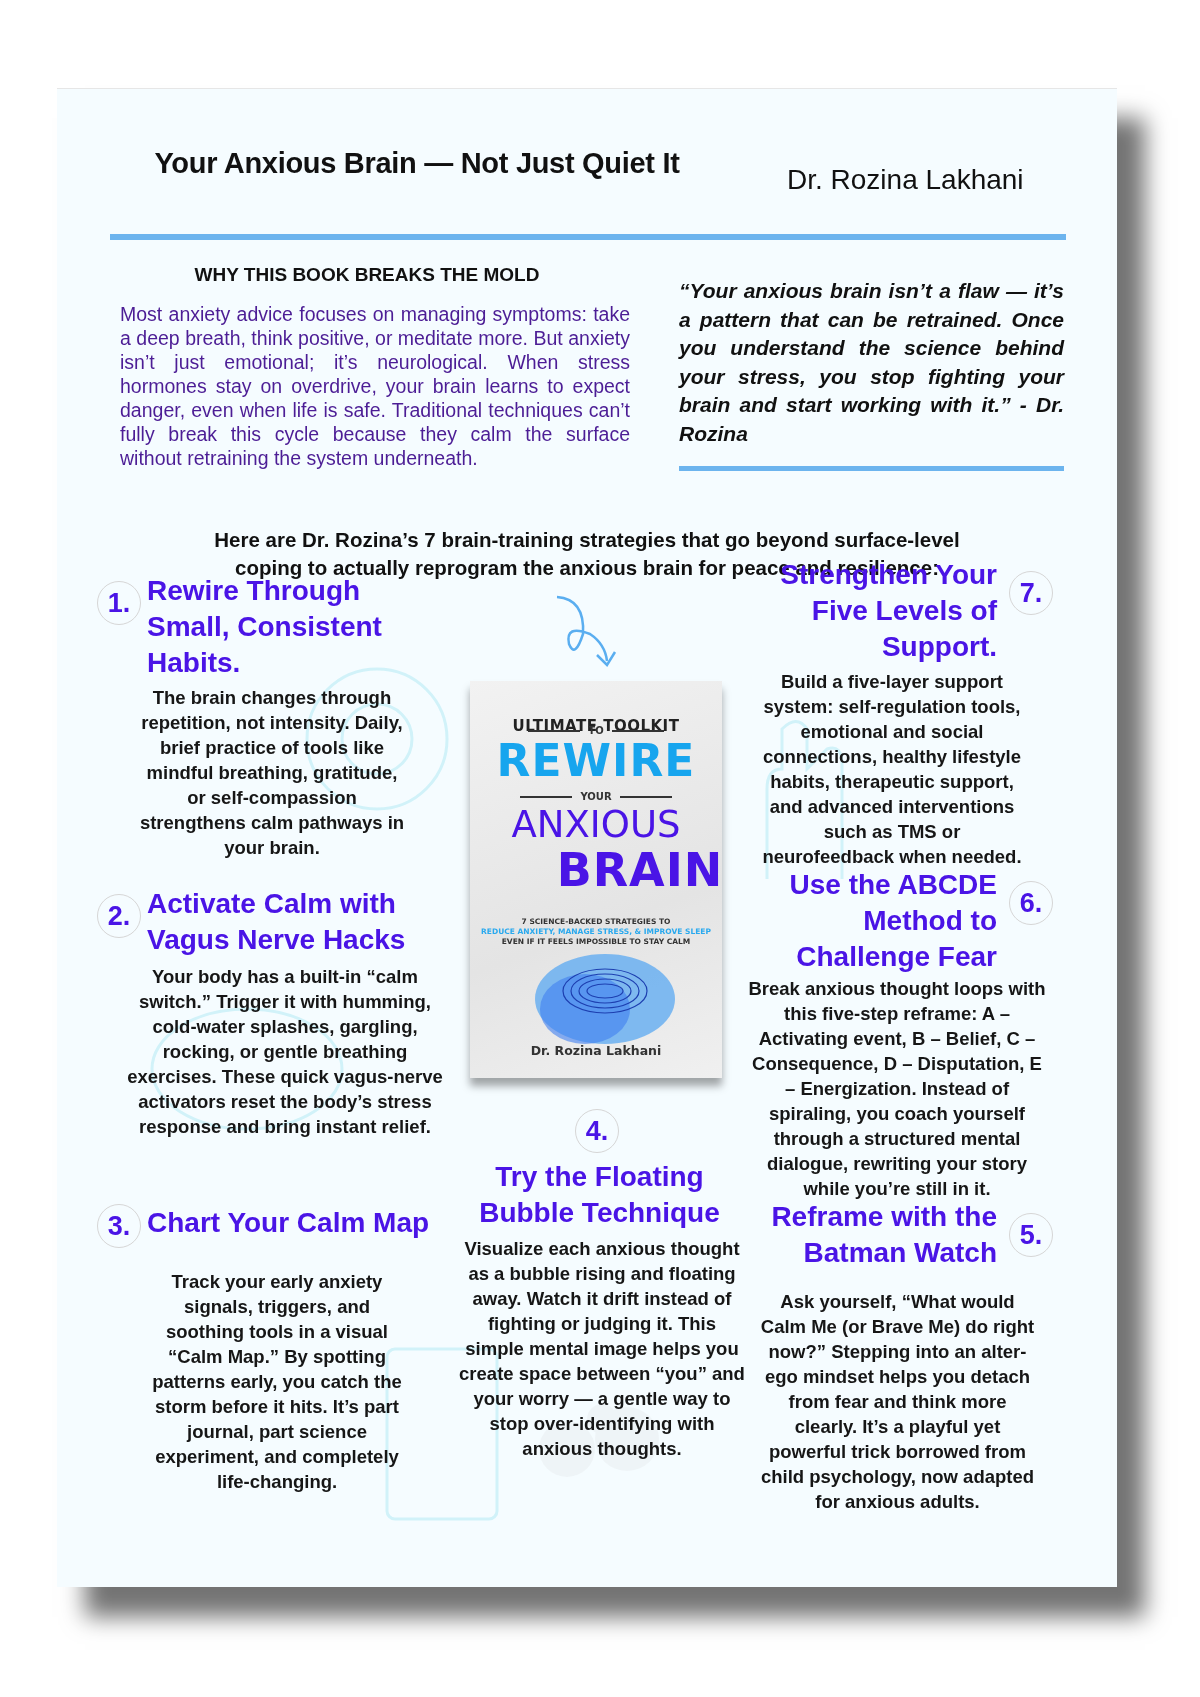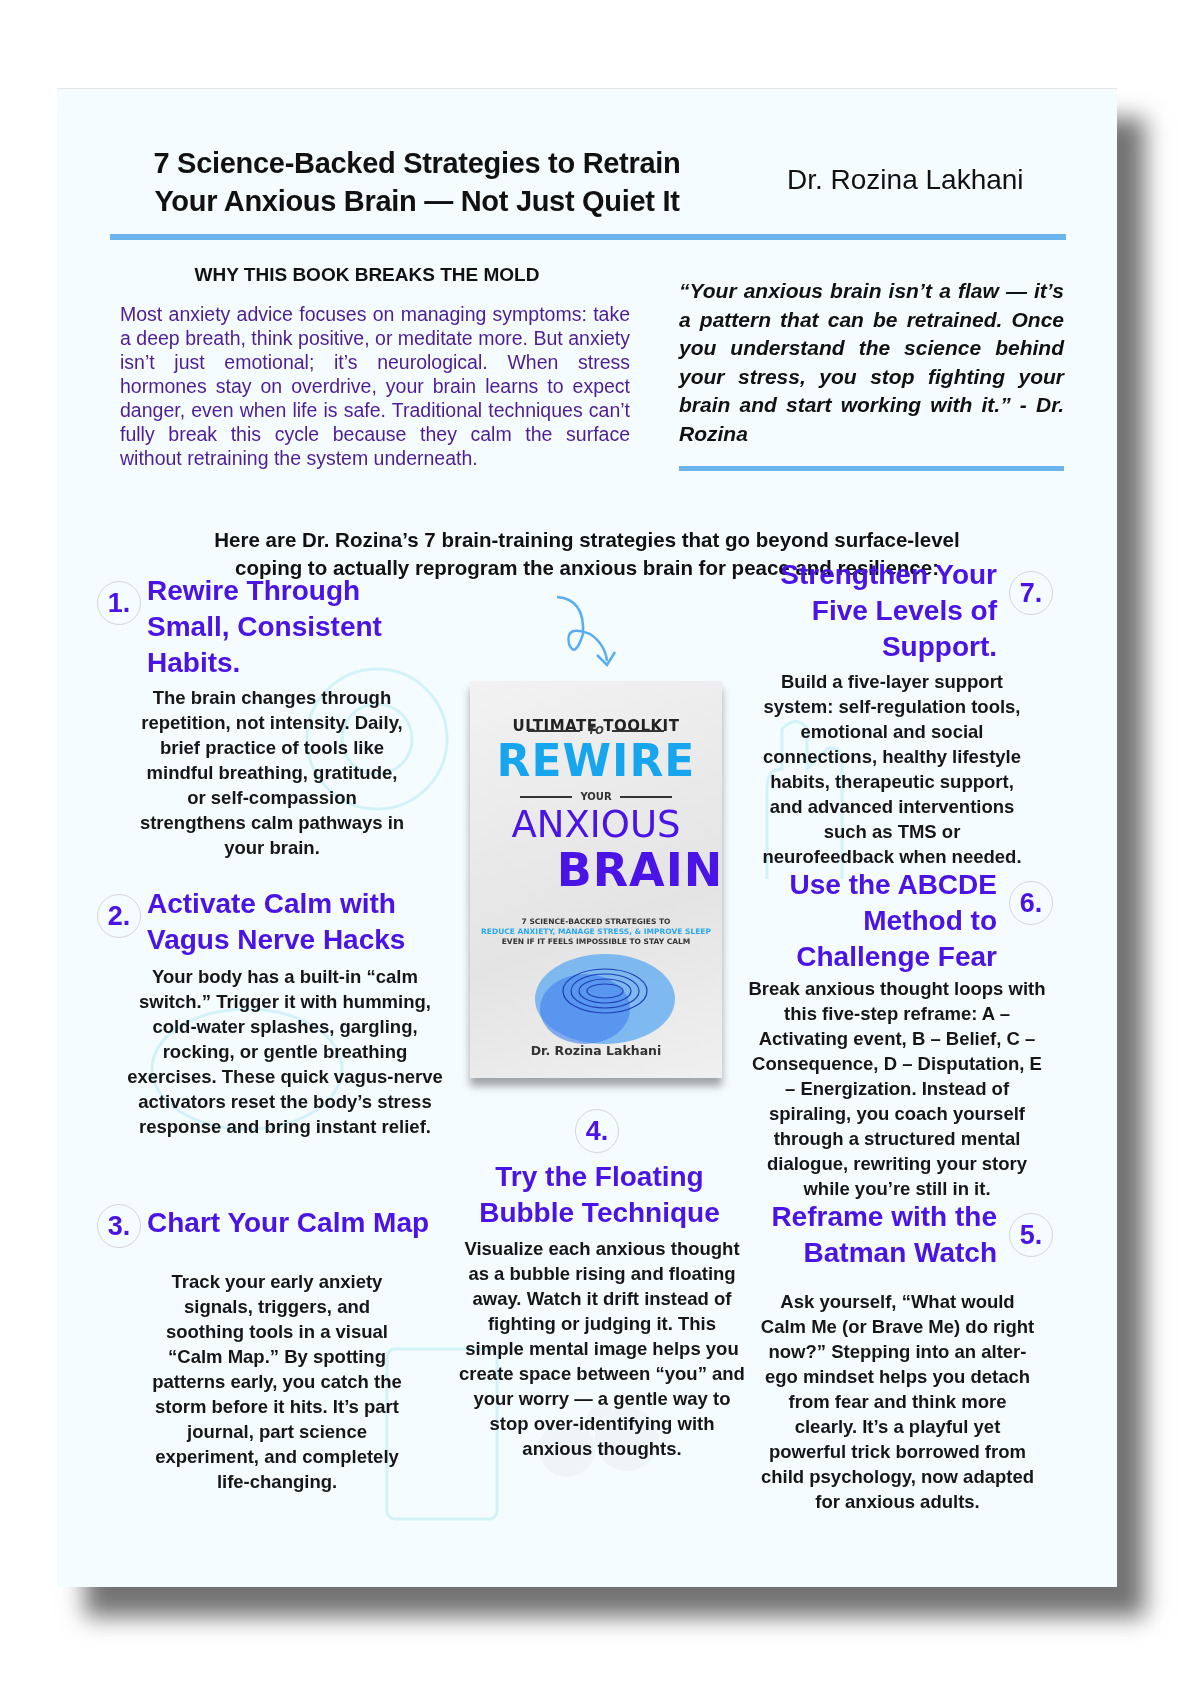--- a/index.html
+++ b/index.html
@@ -15,21 +15,21 @@
   .intro{left:63px;top:213px;width:510px;font-size:19.5px;line-height:24px;text-align:justify;color:#4c1d95;}
   .quote{left:622px;top:188px;width:385px;font-size:21px;line-height:28.5px;font-weight:bold;font-style:italic;text-align:justify;color:#111;}
   .rule-q{left:622px;top:377px;width:385px;height:5px;}
   .lead{left:100px;top:437px;width:860px;text-align:center;font-weight:bold;font-size:20.5px;line-height:28px;}
   .heading{color:#4a14e6;font-weight:bold;font-size:28px;line-height:36px;}
   .body{font-weight:bold;font-size:18.5px;line-height:25px;text-align:center;color:#161616;}
   .num{width:42px;height:42px;border-radius:50%;border:1.5px solid #d6d6d6;color:#4a14e6;font-weight:bold;font-size:27px;line-height:42px;text-align:center;}
   .book{left:413px;top:592px;width:252px;height:397px;background:linear-gradient(160deg,#f2f2f2,#e4e4e4 60%,#f0f0f0);
         box-shadow:0 8px 8px rgba(0,0,0,0.35);font-family:"DejaVu Sans",sans-serif;text-align:center;overflow:hidden;}
   .bk1{position:absolute;top:36px;width:100%;font-weight:bold;font-size:15px;color:#222;letter-spacing:0.5px;}
-  .bkto{position:absolute;top:44px;width:100%;font-size:10px;font-weight:bold;color:#333;font-style:italic;}
+  .bkto{position:absolute;top:44px;width:100%;font-size:10px;font-weight:bold;color:#333;}
   .bkto:before,.bkto:after{content:"";display:inline-block;width:52px;height:1.5px;background:#333;vertical-align:middle;margin:0 8px;}
   .bk2{position:absolute;top:54px;width:100%;font-weight:bold;font-size:44px;color:#17a5ee;letter-spacing:1px;}
   .bkyour{position:absolute;top:110px;width:100%;font-size:10px;font-weight:bold;color:#333;}
   .bkyour:before,.bkyour:after{content:"";display:inline-block;width:52px;height:1.5px;background:#333;vertical-align:middle;margin:0 8px;}
   .bk3{position:absolute;top:122px;width:100%;font-weight:normal;font-size:37px;color:#4a14e6;}
   .bk4{position:absolute;top:162px;width:100%;font-weight:bold;font-size:46px;color:#4a14e6;letter-spacing:1px;padding-left:44px;}
   .bks1{position:absolute;top:236px;width:100%;font-size:7.5px;font-weight:bold;color:#333;}
   .bks2{position:absolute;top:246px;width:100%;font-size:7.5px;font-weight:bold;color:#2aa9ee;}
   .bks3{position:absolute;top:256px;width:100%;font-size:7.5px;font-weight:bold;color:#333;}
   .bkauthor{position:absolute;top:362px;width:100%;font-size:12.5px;font-weight:bold;color:#333;}
@@ -53,21 +53,20 @@
   <svg class="deco" style="left:320px;top:1240px" width="130" height="200" viewBox="0 0 130 200">
       <rect x="10" y="20" width="110" height="170" rx="8" fill="none" stroke="#8fe0ee" stroke-width="3"></rect>
     </svg>
   <svg class="deco" style="left:470px;top:1300px" width="150" height="120" viewBox="0 0 150 120">
       <circle cx="40" cy="60" r="28" fill="#e3e7ea"></circle>
       <circle cx="100" cy="50" r="32" fill="#e3e7ea"></circle>
       <circle cx="75" cy="30" r="15" fill="#e3e7ea"></circle>
     </svg>
 
   <div class="abs title">
-    <div>7 Science-Backed Strategies to Retrain</div>
     <div>Your Anxious Brain — Not Just Quiet It</div>
   </div>
   <div class="abs author">Dr. Rozina Lakhani</div>
   <div class="abs rule rule-top"></div>
 
   <div class="abs sec-head">WHY THIS BOOK BREAKS THE MOLD</div>
   <div class="abs intro">Most anxiety advice focuses on managing symptoms: take a deep breath, think positive, or meditate more. But anxiety isn’t just emotional; it’s neurological. When stress hormones stay on overdrive, your brain learns to expect danger, even when life is safe. Traditional techniques can’t fully break this cycle because they calm the surface without retraining the system underneath.</div>
 
   <div class="abs quote">“Your anxious brain isn’t a flaw — it’s a pattern that can be retrained. Once you understand the science behind your stress, you stop fighting your brain and start working with it.” - Dr. Rozina</div>
   <div class="abs rule rule-q"></div>

